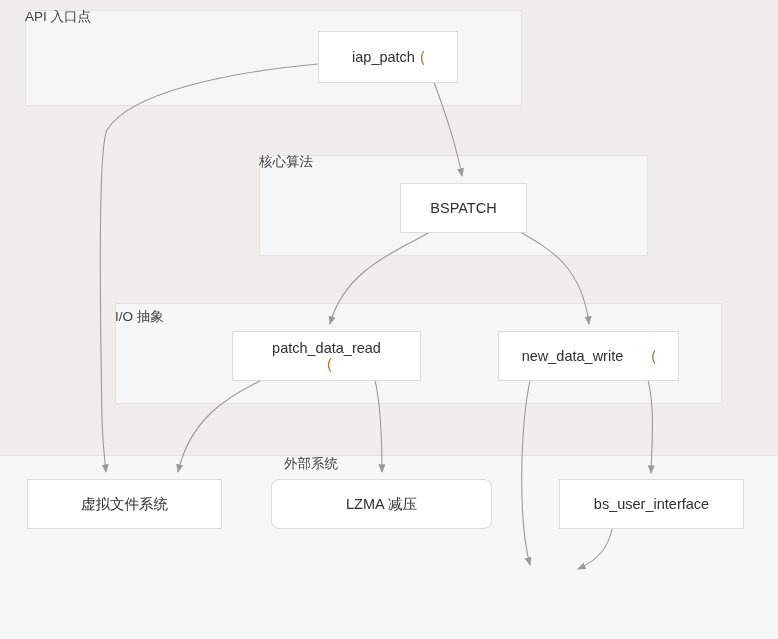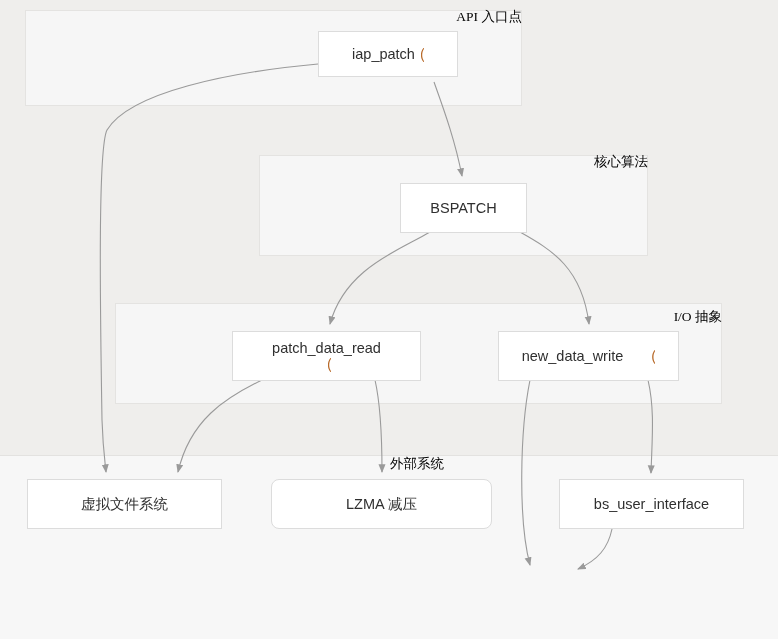--- a/index.html
+++ b/index.html
@@ -42,24 +42,23 @@
   }
   .group-box {
     position: absolute;
     background: #f6f6f6;
     border: 1px solid #e4e3e1;
     box-sizing: border-box;
   }
   .group-label {
     position: absolute;
     font-size: 13.5px;
-    color: #000000;
+    color: #404040;
     white-space: nowrap;
-    text-align: right;
-    font-family: Liberation Serif, serif;
+    text-align: left;
   }
   .node {
     position: absolute;
     background: #ffffff;
     border: 1px solid #dcdcdc;
     box-sizing: border-box;
     display: flex;
     align-items: center;
     justify-content: center;
     font-size: 14.5px;
@@ -114,21 +113,21 @@
       <path d="M648,380 C655,410 652,440 651,473"></path>
       <path d="M612,529 C608,548 598,560 578,569"></path>
     </g>
   </svg>
 
   <div class="group-label" style="left:25px; top:8px; width:497px;">API 入口点</div>
   <div class="group-label" style="left:259px; top:153px; width:389px;">核心算法</div>
   <div class="group-label" style="left:115px; top:308px; width:607px;">I/O 抽象</div>
   <div class="group-label" style="left:284px; top:455px; width:160px;">外部系统</div>
 
-  <div class="node" style="left:318px; top:31px; width:140px; height:46px;">
+  <div class="node" style="left:318px; top:31px; width:140px; height:52px;">
     <span class="label-main">iap_patch</span>
     <span class="label-clip">(</span>
   </div>
 
   <div class="node" style="left:400px; top:183px; width:127px; height:50px;">
     <span class="label-main">BSPATCH</span>
   </div>
 
   <div class="node" style="left:232px; top:331px; width:189px; height:50px;flex-direction:column;">
     <span class="label-main">patch_data_read</span>

